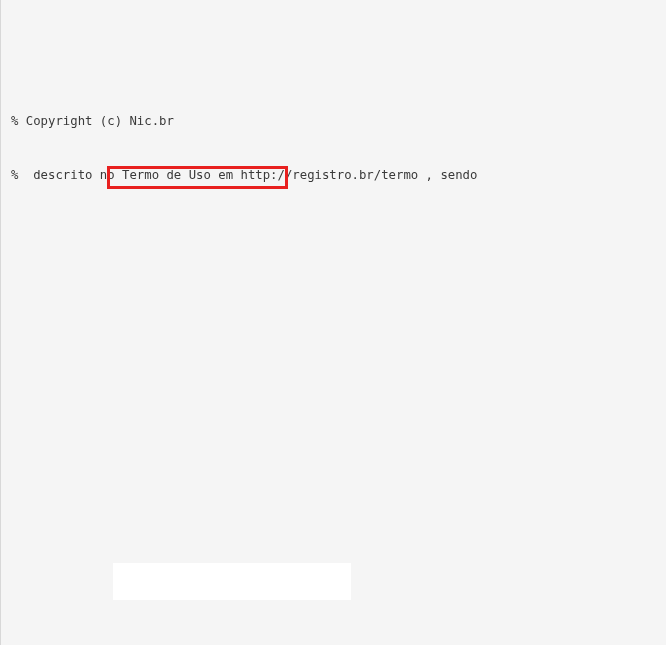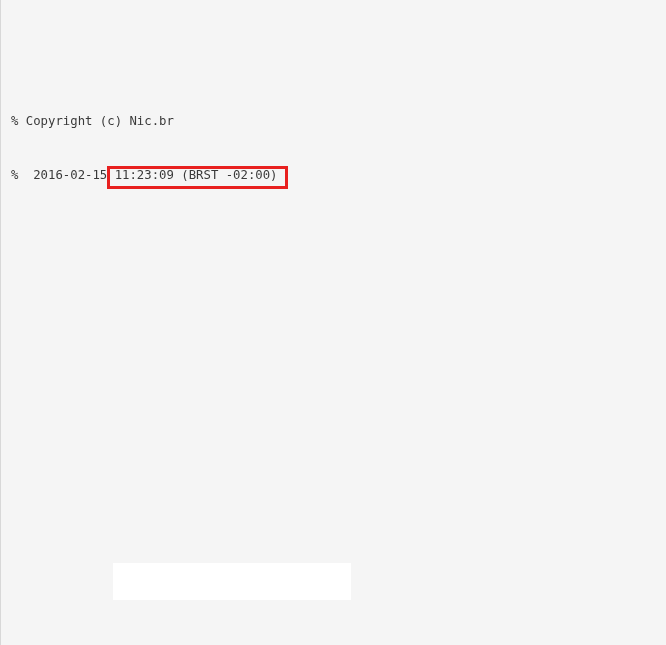--- a/index.html
+++ b/index.html
@@ -78,21 +78,21 @@
 </head>
 <body>
 
 <div class="page">
 
   <div class="whois">
 
     
     <div>
       <div class="line cmt">% Copyright (c) Nic.br</div>
-      <div class="line cmt">%  2016-02-15 11:23:09 (BRST -02:00)</div>
+      <div class="line cmt">%  descrito no Termo de Uso em http://registro.br/termo , sendo</div>
     </div>
 
     <div class="blank"></div>
 
     
     <div>
 
       
 
       

